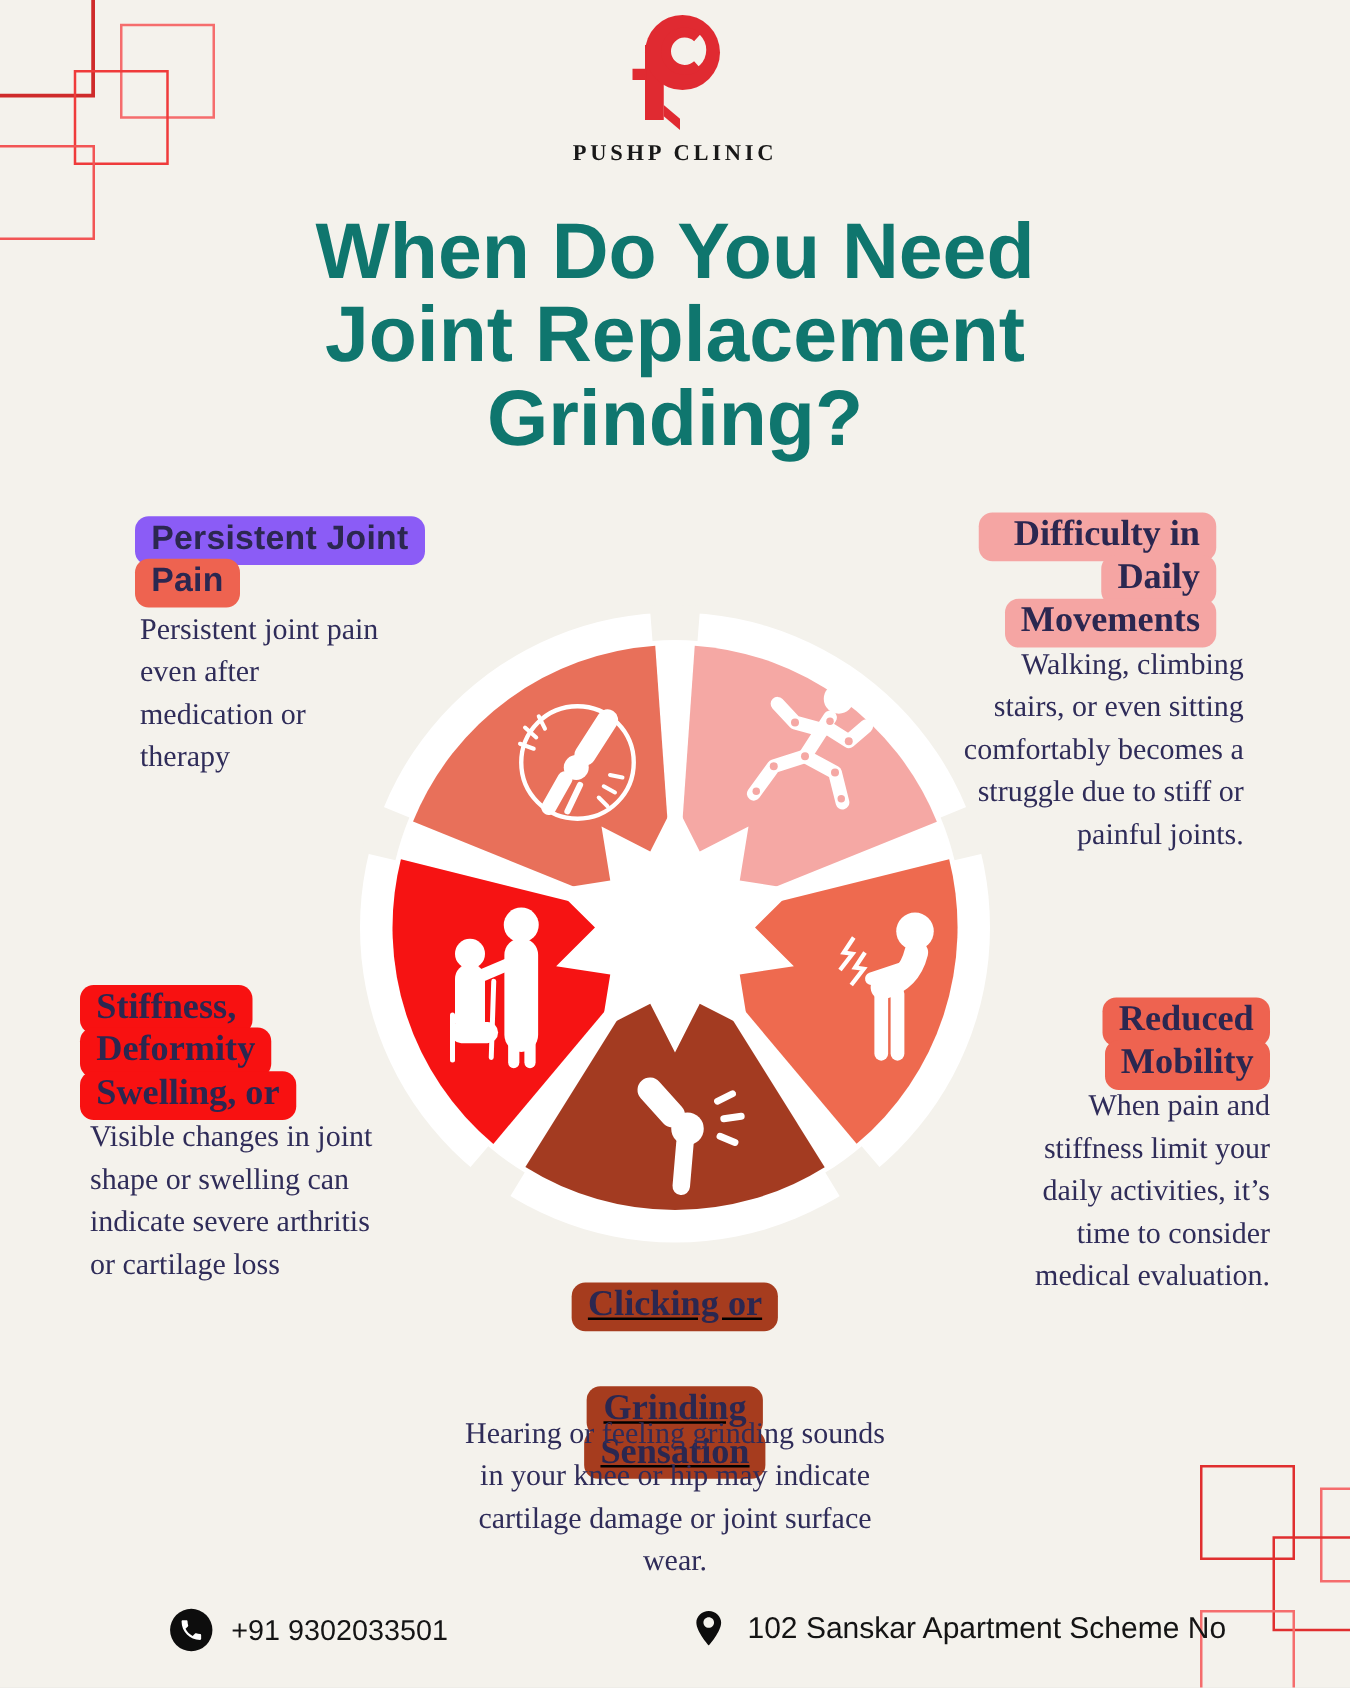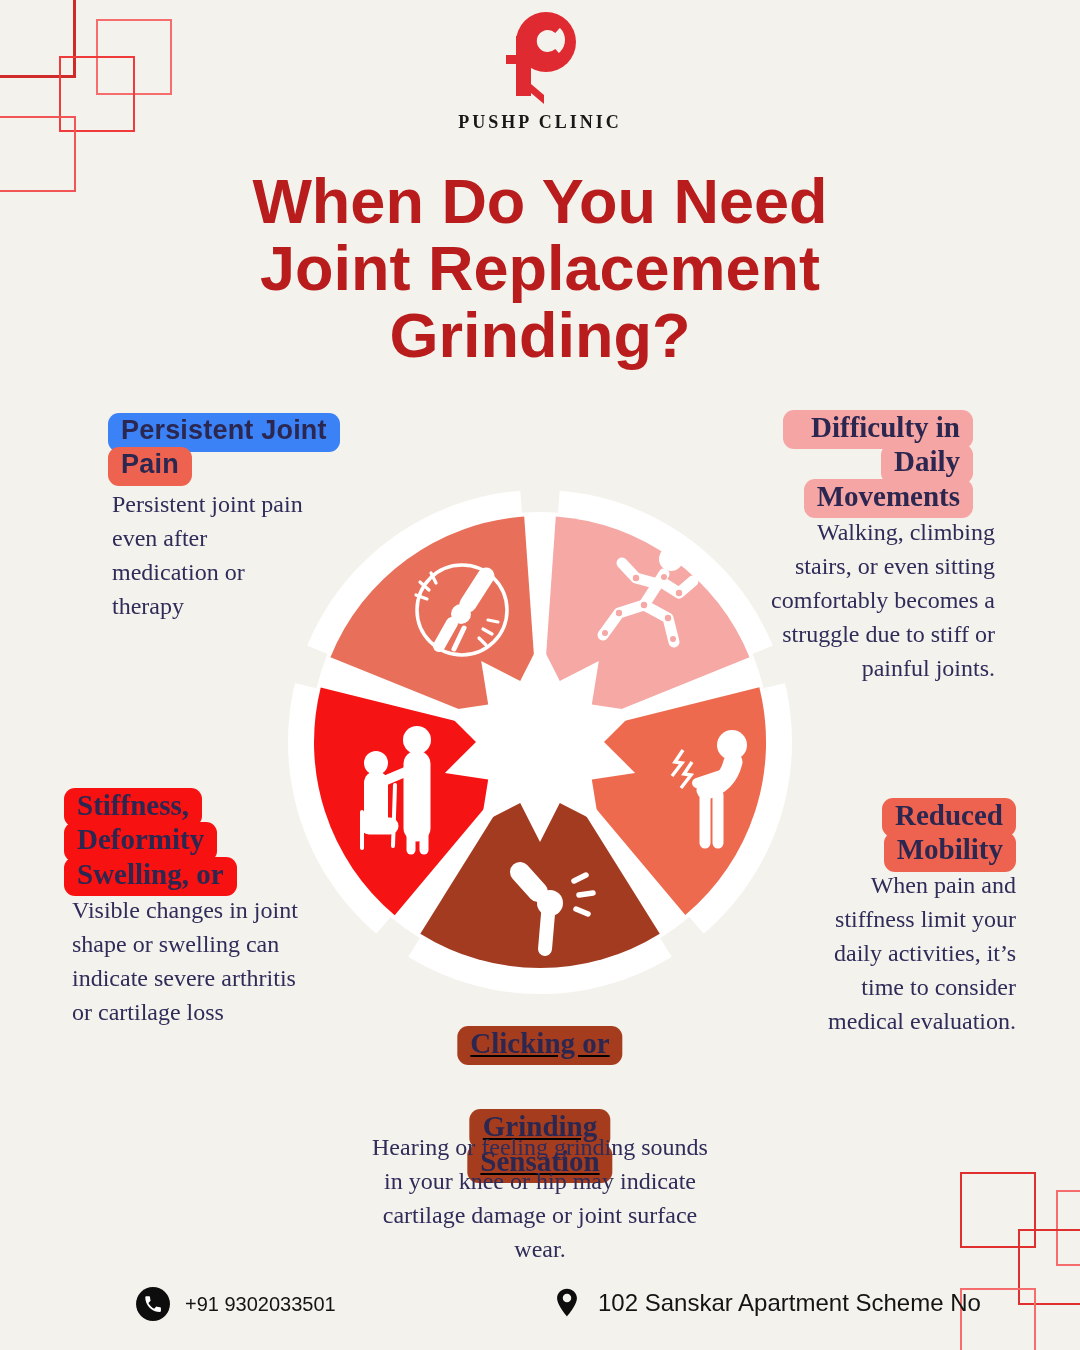--- a/index.html
+++ b/index.html
@@ -13,21 +13,21 @@
   
   .logo{ position:absolute; left:50%; top:6px; transform:translateX(-50%); }
   .brand{
     position:absolute; left:0; right:0; top:112px; text-align:center;
     font-family:"Liberation Serif", serif; font-weight:bold; font-size:18px;
     letter-spacing:3px; color:#181818;
   }
   .title{
     position:absolute; left:0; right:0; top:168px; text-align:center;
     font-family:"Liberation Sans", sans-serif; font-weight:bold;
-    font-size:63px; line-height:1.06; color:#b91c1c;
+    font-size:63px; line-height:1.06; color:#0f766e;
   }
   
   .badge-col{ position:absolute; display:flex; flex-direction:column; }
   .a-left{ align-items:flex-start; }
   .a-right{ align-items:flex-end; }
   .a-center{ align-items:center; }
   .badge-line{
     display:inline-block; width:max-content; padding:2px 13px 6px;
     border-radius:11px; color:#2b2750; line-height:1.08;
     font-family:"Liberation Serif", serif; font-weight:bold; font-size:29px;
@@ -41,21 +41,21 @@
   .body-text{
     position:absolute; font-family:"Liberation Serif", serif;
     font-size:24px; line-height:1.42; color:#2f2c59;
   }
   .t-right{ text-align:right; }
   .t-center{ text-align:center; }
   
   .wheel{ position:absolute; left:280px; top:482px; width:520px; height:520px; }
   
   .footer-item{ position:absolute; display:flex; align-items:center; gap:14px; }
-  .footer-text{ font-family:"Liberation Sans", sans-serif; font-size:20px; color:#141414; }
+  .footer-text{ font-family:"Liberation Sans", sans-serif; font-size:23px; color:#141414; }
   .addr{ font-size:24px; line-height:1.3; }
 </style>
 </head>
 <body>
 
 <div class="canvas">
 
   <div>
     <div class="deco" style="left:-12px; top:-10px; width:88px; height:88px; border-width:3px; border-color:#cf2b2b;"></div>
     <div class="deco" style="left:96px; top:19px; width:76px; height:76px; border-width:2.5px; border-color:#f56d6d;"></div>
@@ -79,21 +79,21 @@
   </svg>
   <div class="brand">PUSHP CLINIC</div>
 
   <h1 class="title">
     <span style="display:block">When Do You Need</span>
     <span style="display:block">Joint Replacement</span>
     <span style="display:block">Grinding?</span>
   </h1>
 
   <div class="badge-col a-left badge-sans" style="left:108px; top:413px;">
-    <span class="badge-line" style="background-color: #3b82f6;">Persistent Joint</span>
+    <span class="badge-line" style="background-color: #8b5cf6;">Persistent Joint</span>
     <span class="badge-line" style="background-color: rgb(238, 99, 80);">Pain</span>
   </div>
   <p class="body-text" style="left:112px; top:487px; width:200px;">Persistent joint pain even after medication or therapy</p>
 
   <div class="badge-col a-right" style="right:107px; top:410px;">
     <span class="badge-line" style="background-color: rgb(245, 165, 163); padding-left: 28px;">Difficulty in</span>
     <span class="badge-line" style="background-color: rgb(245, 165, 163);">Daily</span>
     <span class="badge-line" style="background-color: rgb(245, 165, 163);">Movements</span>
   </div>
   <p class="body-text t-right" style="right:85px; top:515px; width:230px;">Walking, climbing stairs, or even sitting comfortably becomes a struggle due to stiff or painful joints.</p>

